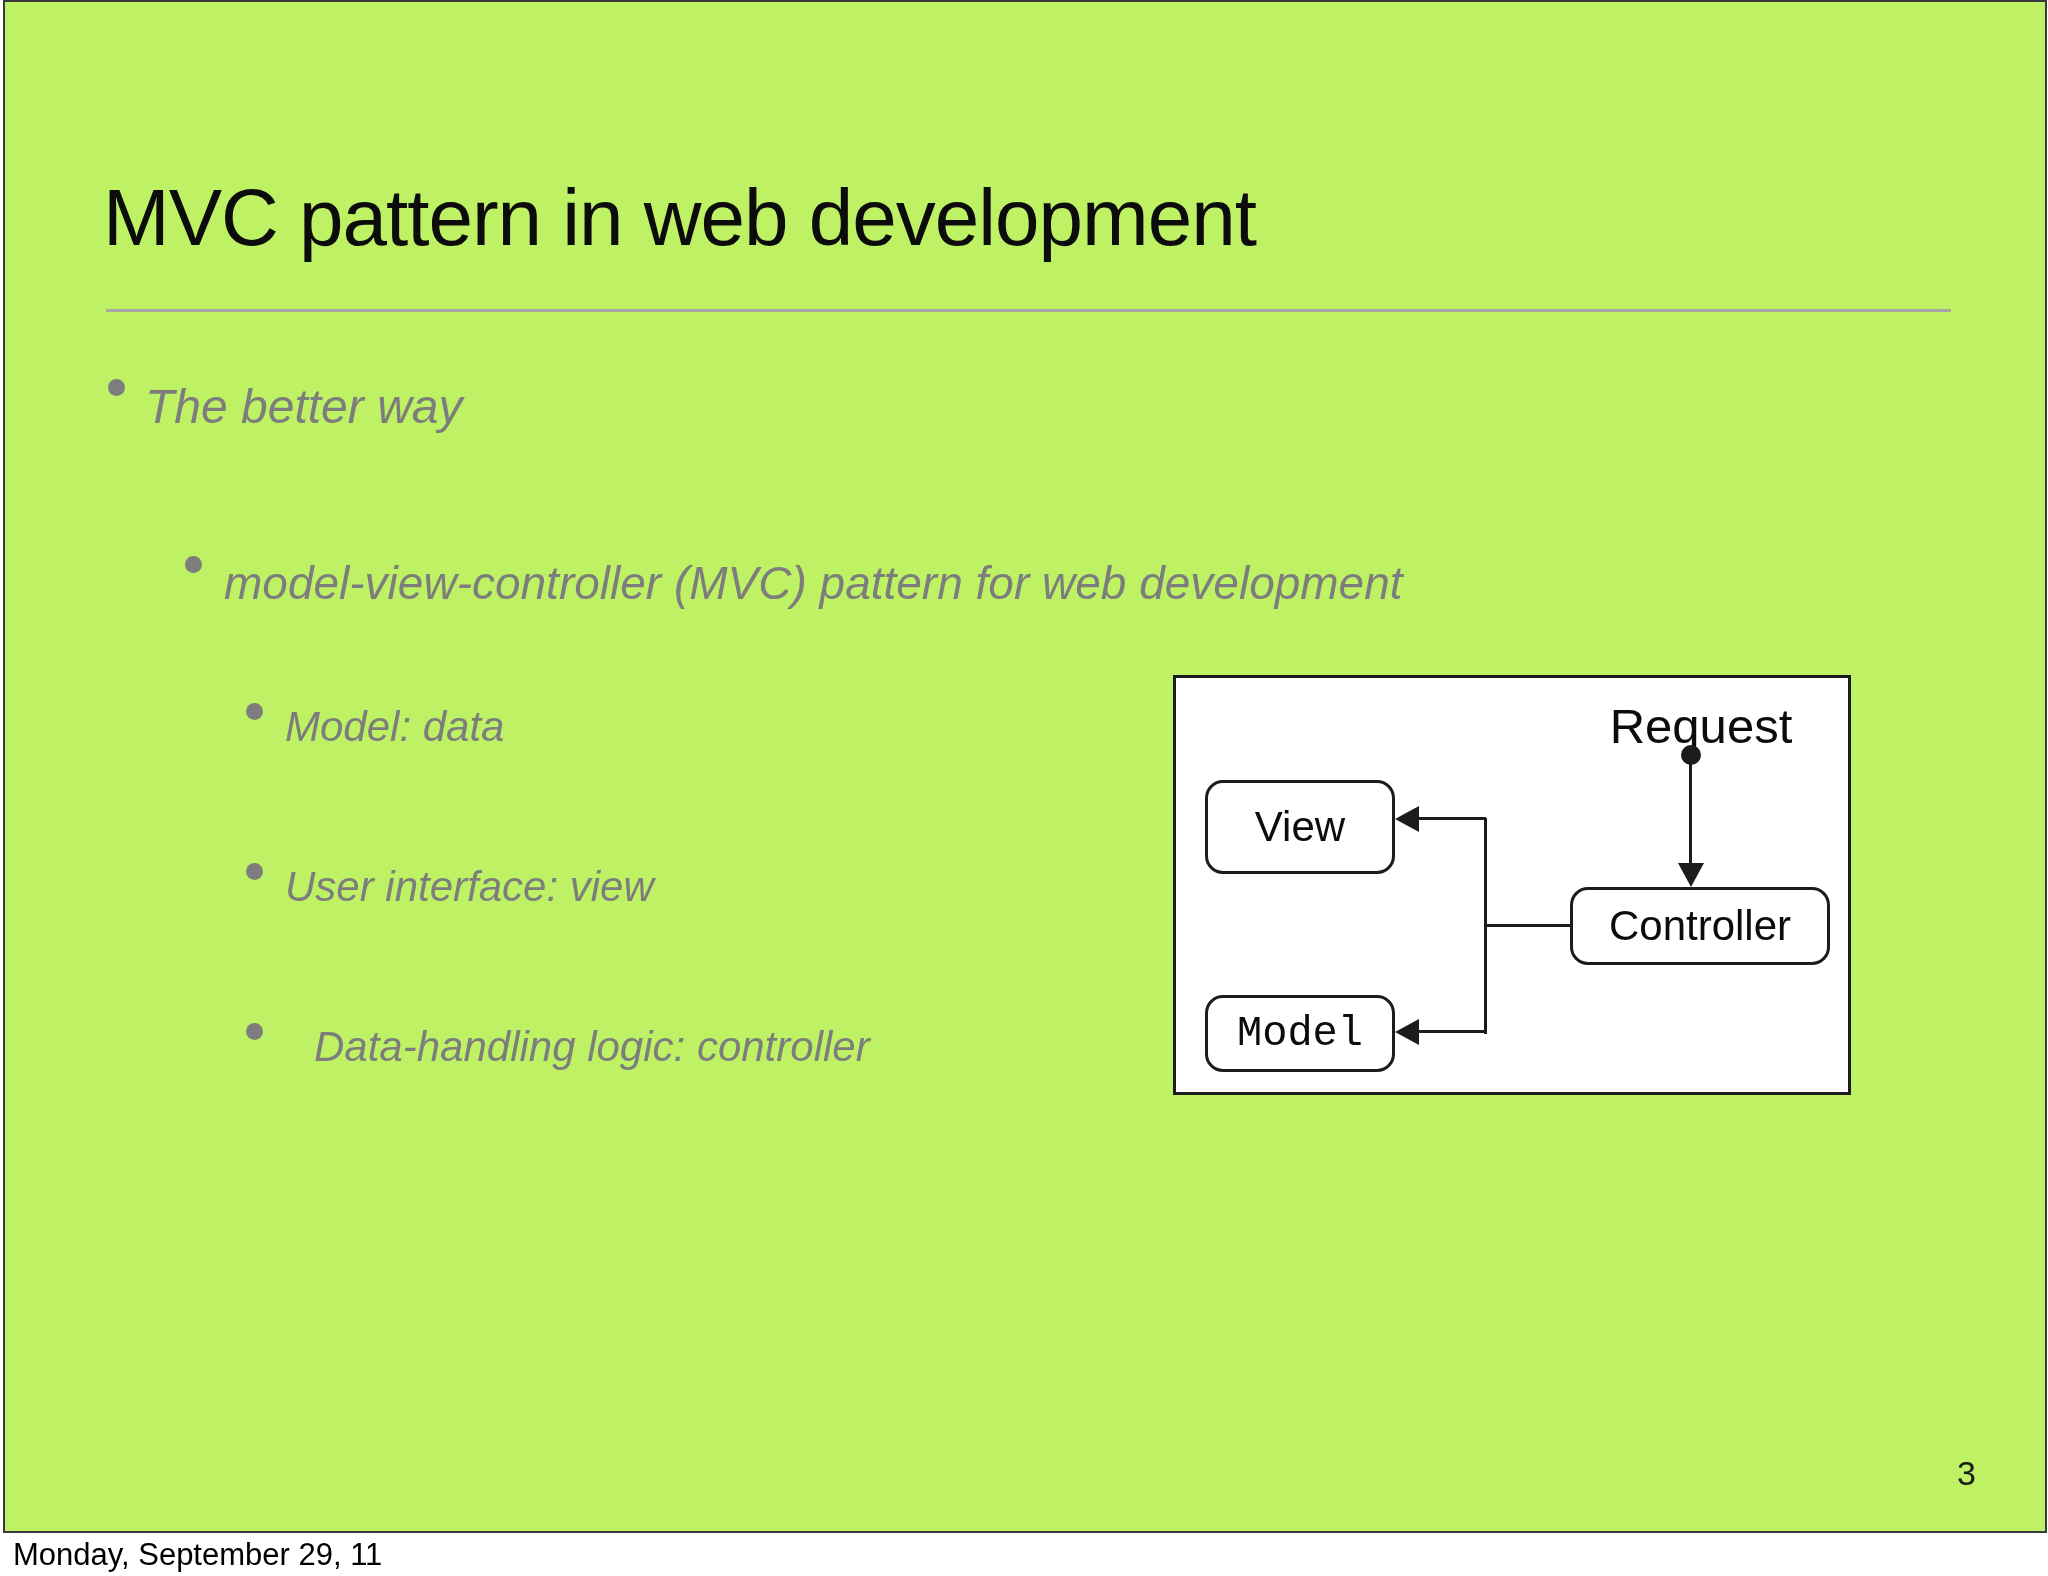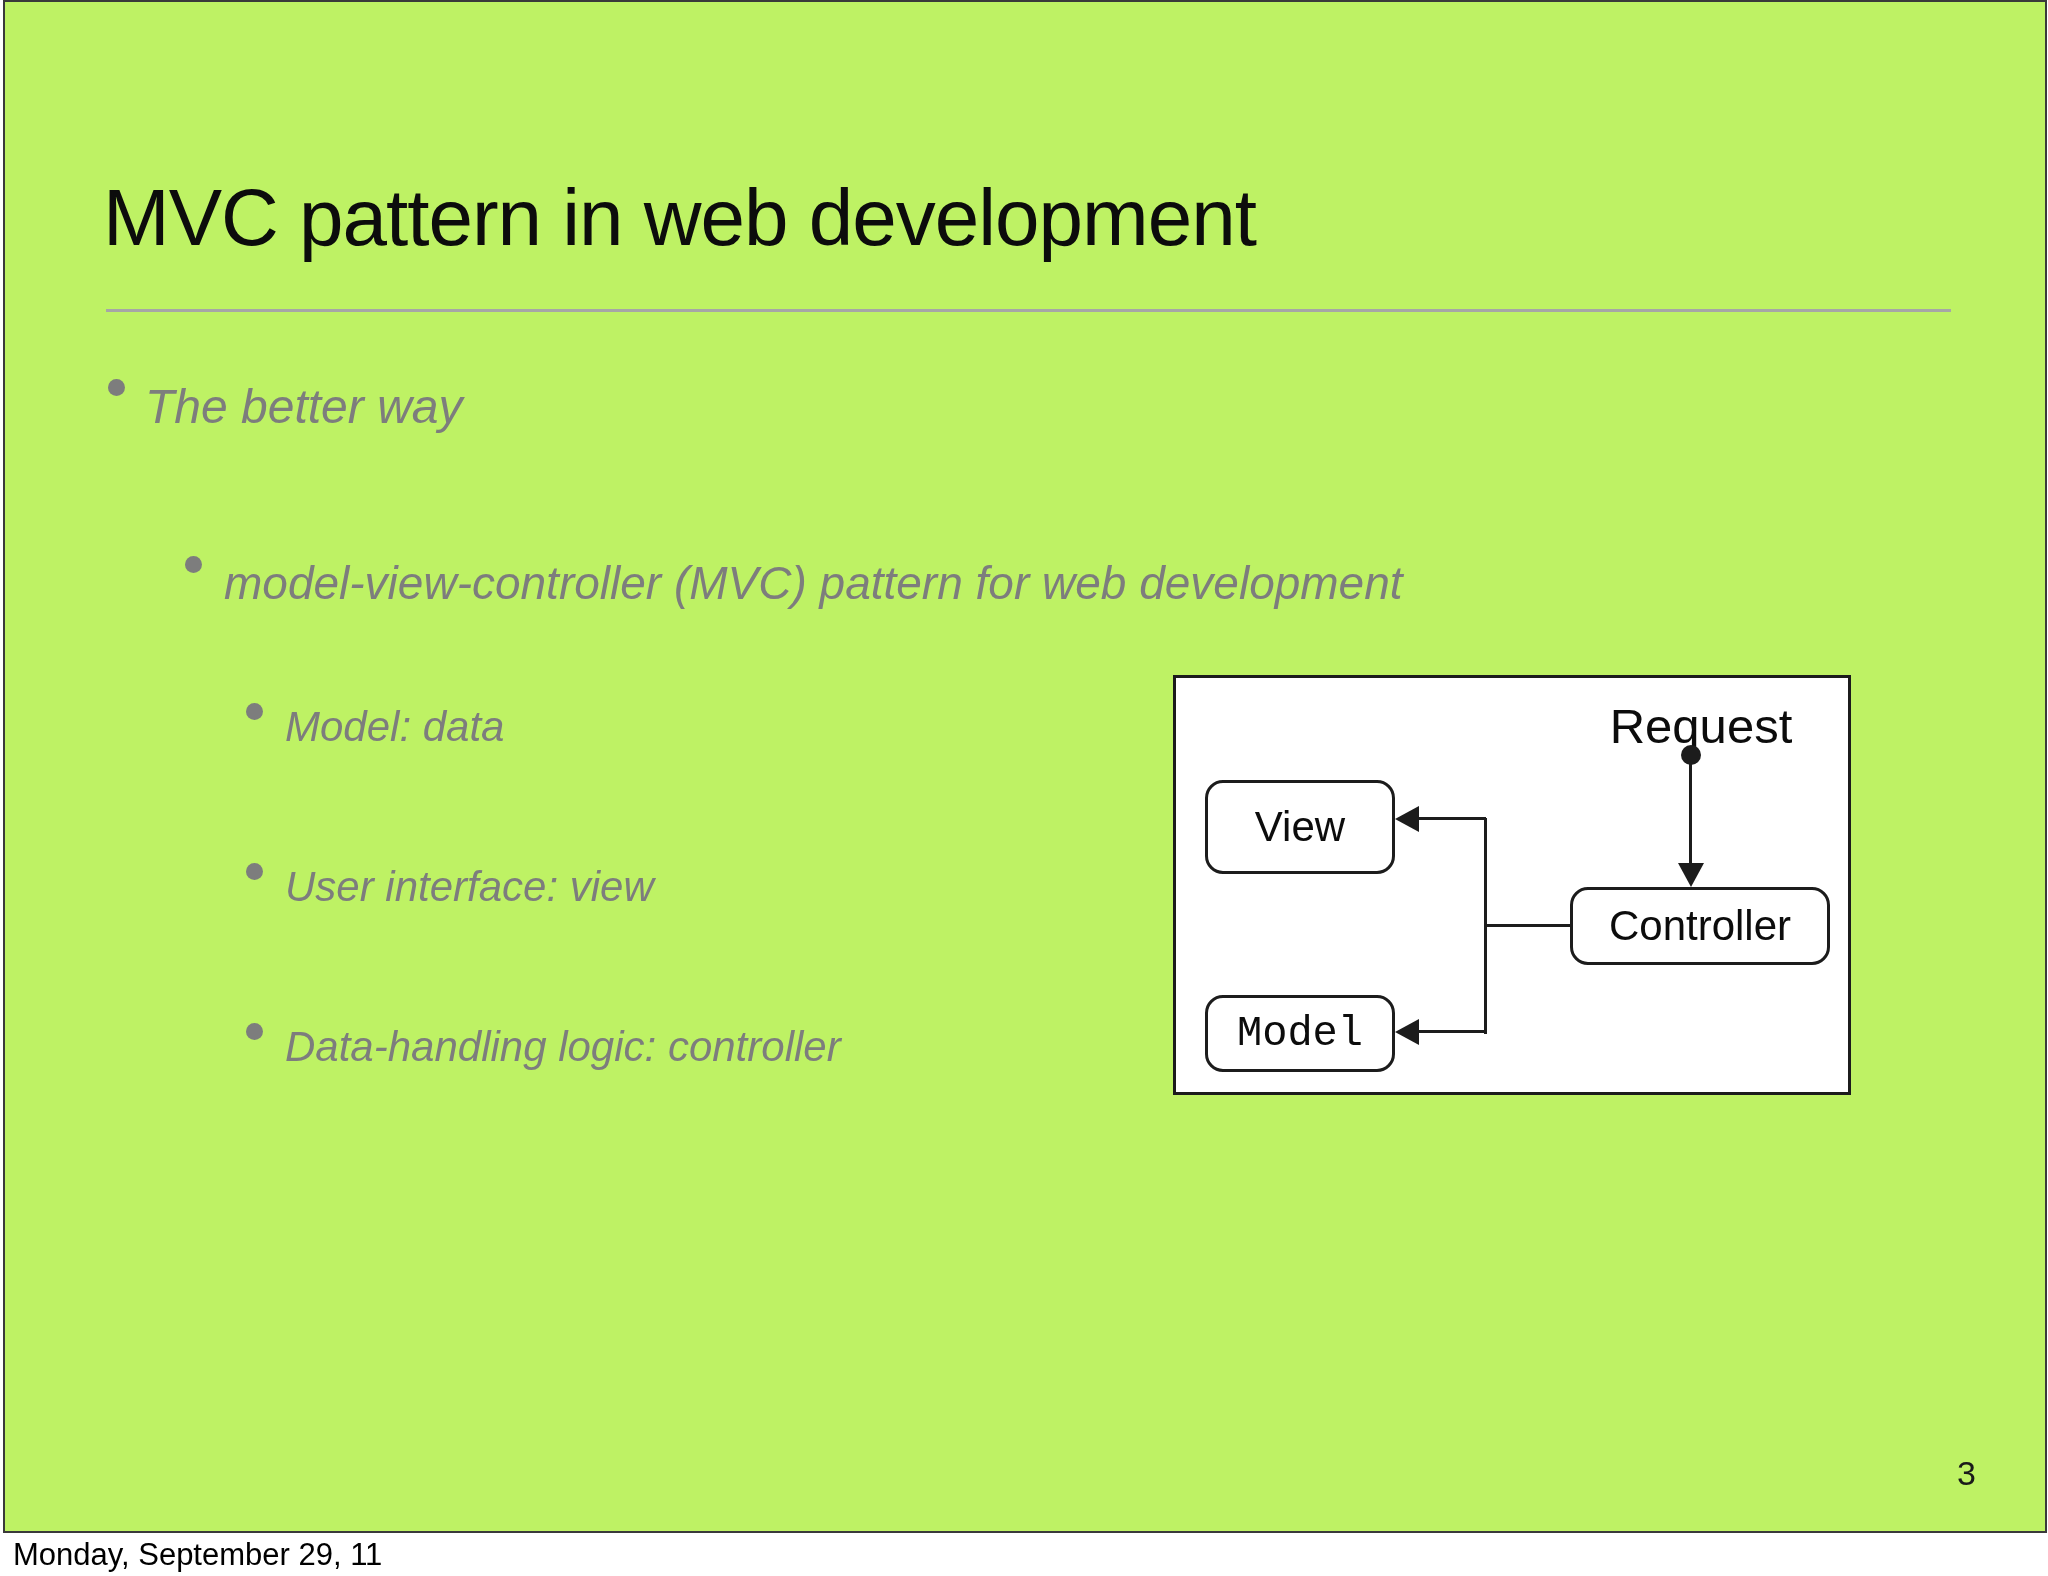--- a/index.html
+++ b/index.html
@@ -54,21 +54,21 @@
     flex: 0 0 17px;
   }
   .lvl1 { left: 103px; top: 377px;  height: 56px; font-size: 48px; }
   .lvl1 .bullet-dot { margin-right: 20px; }
   .lvl2 { left: 180px; top: 540px;  height: 54px; font-size: 46px; margin-top: 14px; }
   .lvl2 .bullet-dot { margin-right: 22px; }
   .lvl3 { height: 52px; font-size: 42px; left: 241px; }
   .lvl3 .bullet-dot { margin-right: 22px; }
   .lvl3a { top: 701px; }
   .lvl3b { top: 861px; }
-  .lvl3c { top: 1021px; }
+  .lvl3c { top: 1021px; gap: 29px; }
 
   
   .diagram {
     position: absolute;
     left: 1168px; top: 673px;
     width: 678px; height: 420px;
     border: 3px solid #1c1c1c;
     background: #ffffff;
   }
   .dnode {

